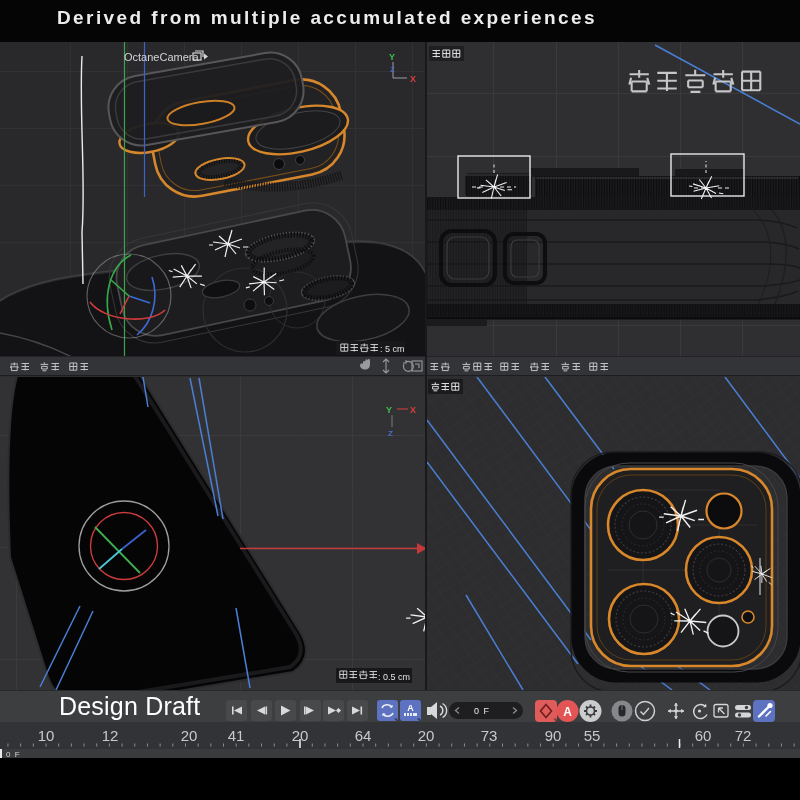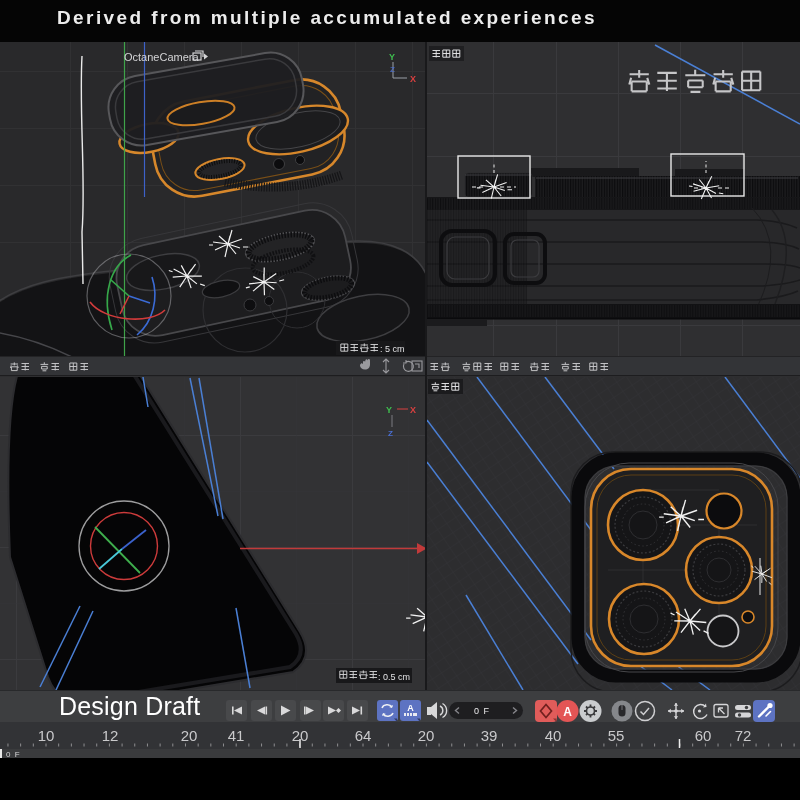--- a/index.html
+++ b/index.html
@@ -430,23 +430,23 @@
   <div id="ruler" class="abs"></div>
   <div id="framerow" class="abs"></div>
   <div id="blackbot" class="abs"></div>
   <div class="rnum" style="left:46px">10</div>
     <div class="rnum" style="left:110px">12</div>
   <div class="rnum" style="left:189px">20</div>
     <div class="rnum" style="left:236px">41</div>
   <div class="rnum" style="left:300px">20</div>
     <div class="rnum" style="left:363px">64</div>
   <div class="rnum" style="left:426px">20</div>
-    <div class="rnum" style="left:489px">39</div>
-  <div class="rnum" style="left:553px">40</div>
-    <div class="rnum" style="left:616px">55</div>
+    <div class="rnum" style="left:489px">73</div>
+  <div class="rnum" style="left:553px">90</div>
+    <div class="rnum" style="left:592px">55</div>
   <div class="rnum" style="left:703px">60</div>
     <div class="rnum" style="left:743px">72</div>
   <svg class="abs" style="left:0;top:722px" width="800" height="36" viewBox="0 0 800 36">
     <g stroke="#8e8e90" stroke-width="1">
       <path d="M7.96,21.5V24.5 M20.64,21.5V24.5 M33.32,21.5V24.5 M46.0,21.5V24.5 M58.68,21.5V24.5 M71.36,21.5V24.5 M84.04,21.5V24.5 M96.72,21.5V24.5 M109.4,21.5V24.5 M122.08,21.5V24.5 M134.76,21.5V24.5 M147.44,21.5V24.5 M160.12,21.5V24.5 M172.8,21.5V24.5 M185.48,21.5V24.5 M198.16,21.5V24.5 M210.84,21.5V24.5 M223.52,21.5V24.5 M236.2,21.5V24.5 M248.88,21.5V24.5 M261.56,21.5V24.5 M274.24,21.5V24.5 M286.92,21.5V24.5 M299.6,21.5V24.5 M312.28,21.5V24.5 M324.96,21.5V24.5 M337.64,21.5V24.5 M350.32,21.5V24.5 M363.0,21.5V24.5 M375.68,21.5V24.5 M388.36,21.5V24.5 M401.04,21.5V24.5 M413.72,21.5V24.5 M426.4,21.5V24.5 M439.08,21.5V24.5 M451.76,21.5V24.5 M464.44,21.5V24.5 M477.12,21.5V24.5 M489.8,21.5V24.5 M502.48,21.5V24.5 M515.16,21.5V24.5 M527.84,21.5V24.5 M540.52,21.5V24.5 M553.2,21.5V24.5 M565.88,21.5V24.5 M578.56,21.5V24.5 M591.24,21.5V24.5 M603.92,21.5V24.5 M616.6,21.5V24.5 M629.28,21.5V24.5 M641.96,21.5V24.5 M654.64,21.5V24.5 M667.32,21.5V24.5 M680.0,21.5V24.5 M692.68,21.5V24.5 M705.36,21.5V24.5 M718.04,21.5V24.5 M730.72,21.5V24.5 M743.4,21.5V24.5 M756.08,21.5V24.5 M768.76,21.5V24.5 M781.44,21.5V24.5 M794.12,21.5V24.5"></path>
     </g>
     <g stroke="#ececec" stroke-width="1.5">
       <line x1="300" y1="17" x2="300" y2="26"></line>
       <line x1="679.5" y1="17" x2="679.5" y2="26"></line>
     </g>

